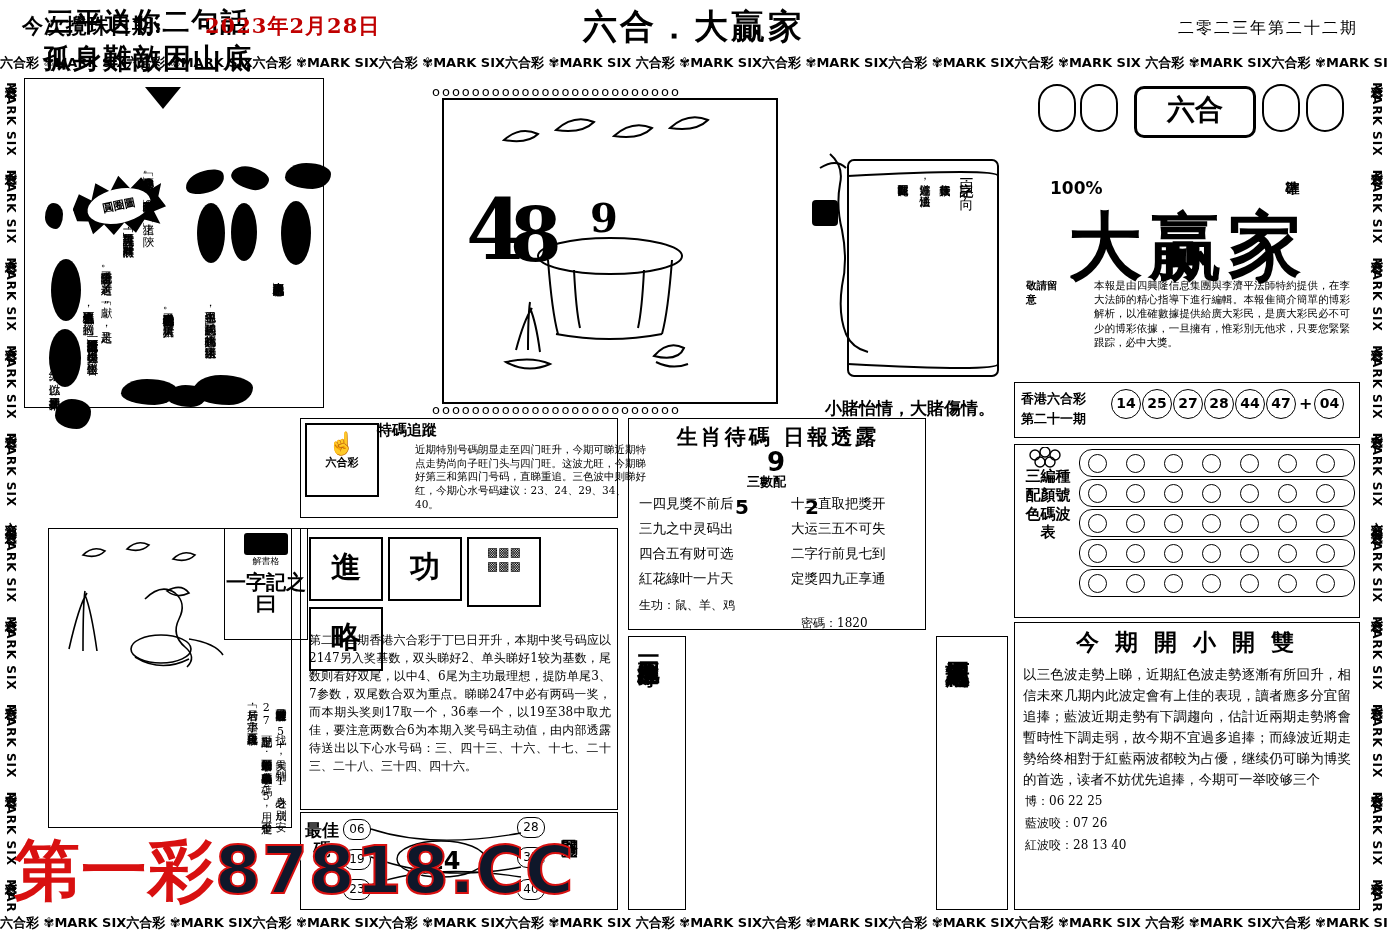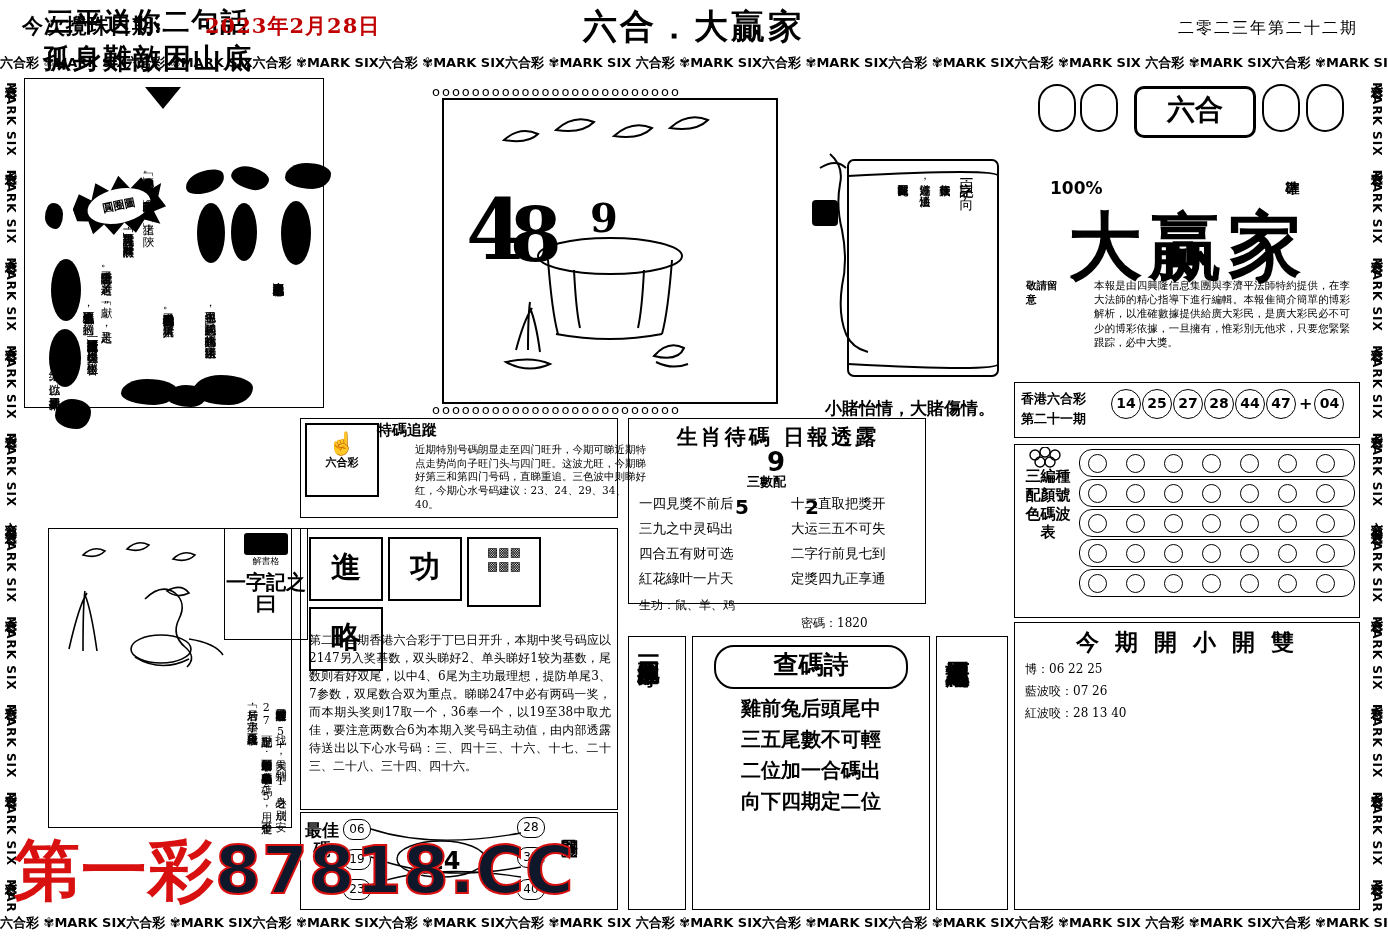--- a/index.html
+++ b/index.html
@@ -103,21 +103,21 @@
   .jgl-row{position:absolute;left:8px;top:8px;width:302px;height:86px;}
   .jgl-cell{float:left;width:70px;height:60px;border:2px solid #000;margin-right:5px;text-align:center;font-size:30px;font-weight:bold;line-height:56px;font-family:"DejaVu Serif","Liberation Serif",serif;}
   .jgl-text{position:absolute;left:8px;top:102px;width:302px;font-size:12px;line-height:1.5;text-align:justify;}
 
   
   #best{left:300px;top:812px;width:318px;height:98px;}
   .best-label{position:absolute;left:4px;top:8px;width:34px;font-size:17px;font-weight:bold;line-height:1.1;text-align:center;}
   .nball{position:absolute;width:26px;height:19px;border:1px solid #000;border-radius:10px;text-align:center;line-height:18px;font-size:12px;}
 
   
-  #mid3{left:628px;top:418px;width:298px;height:186px;}
+  #mid3{left:628px;top:418px;width:298px;height:212px;}
   .mid3-title{position:absolute;left:0;top:4px;width:298px;text-align:center;font-size:21px;font-weight:bold;letter-spacing:3px;font-family:"DejaVu Serif","Liberation Serif",serif;}
   .mid3-list{position:absolute;top:64px;font-size:13.5px;line-height:1.85;margin-top:8px;}
   .mid3-left{left:10px;}
   .mid3-right{left:162px;}
   .mid3-foot{position:absolute;left:10px;top:178px;font-size:12px;}
   .mid3-code{position:absolute;left:172px;top:196px;font-size:12px;}
 
   
   #feng{left:628px;top:636px;width:58px;height:274px;}
   .feng-text{writing-mode:vertical-rl;text-orientation:upright;font-size:22px;font-weight:bold;line-height:1.3;padding:8px 0 0 6px;height:258px;}
@@ -321,20 +321,21 @@
           <div class="wt-dot" style="left:122px"></div>
           <div class="wt-dot" style="left:160px"></div>
           <div class="wt-dot" style="left:198px"></div>
           <div class="wt-dot" style="left:236px"></div>
       </div>
     </div>
   </div>
 
   <div id="today" class="box b1">
     <div class="today-title cjk">今 期 開 小   開 雙</div>
+    <div class="today-body cjk">以三色波走勢上睇，近期紅色波走勢逐漸有所回升，相信未來几期内此波定會有上佳的表現，讀者應多分宜留追捧；藍波近期走勢有下調趨向，估計近兩期走勢將會暫時性下調走弱，故今期不宜過多追捧；而綠波近期走勢给终相對于紅藍兩波都較为占優，继续仍可睇为博奖的首选，读者不妨优先追捧，今期可一举咬够三个</div>
     <div class="today-foot cjk">博：06 22 25</div>
     <div class="today-foot cjk">藍波咬：07 26</div>
     <div class="today-foot cjk">紅波咬：28 13 40</div>
   </div>
 
   <div id="slogan">
     <div class="slogan-l1">三平送你二句話</div>
     <div class="slogan-l3">孤身難敵困山底</div>
   </div>
 
@@ -430,27 +431,20 @@
     <div class="mid3-foot cjk">生功：鼠、羊、鸡</div>
     <div class="mid3-code cjk">
       <span>密碼：</span><span>1820</span>
     </div>
   </div>
 
   <div id="feng" class="box b1">
     <div class="feng-text cjk">逢一配四經推導</div>
   </div>
 
-  <div id="poem2" class="box b1">
-    <div class="poem2-title">查碼詩</div>
-    <div class="poem2-line">雞前兔后頭尾中</div>
-    <div class="poem2-line">三五尾數不可輕</div>
-    <div class="poem2-line">二位加一合碼出</div>
-    <div class="poem2-line">向下四期定二位</div>
-  </div>
 
   <div id="sibapanel" class="box b1">
     <div class="siba cjk">四八瑞氣定根源</div>
   </div>
 
   <div class="wm">
     <span>第一彩</span><span class="white">87818.CC</span>
   </div>
 
 </div>

